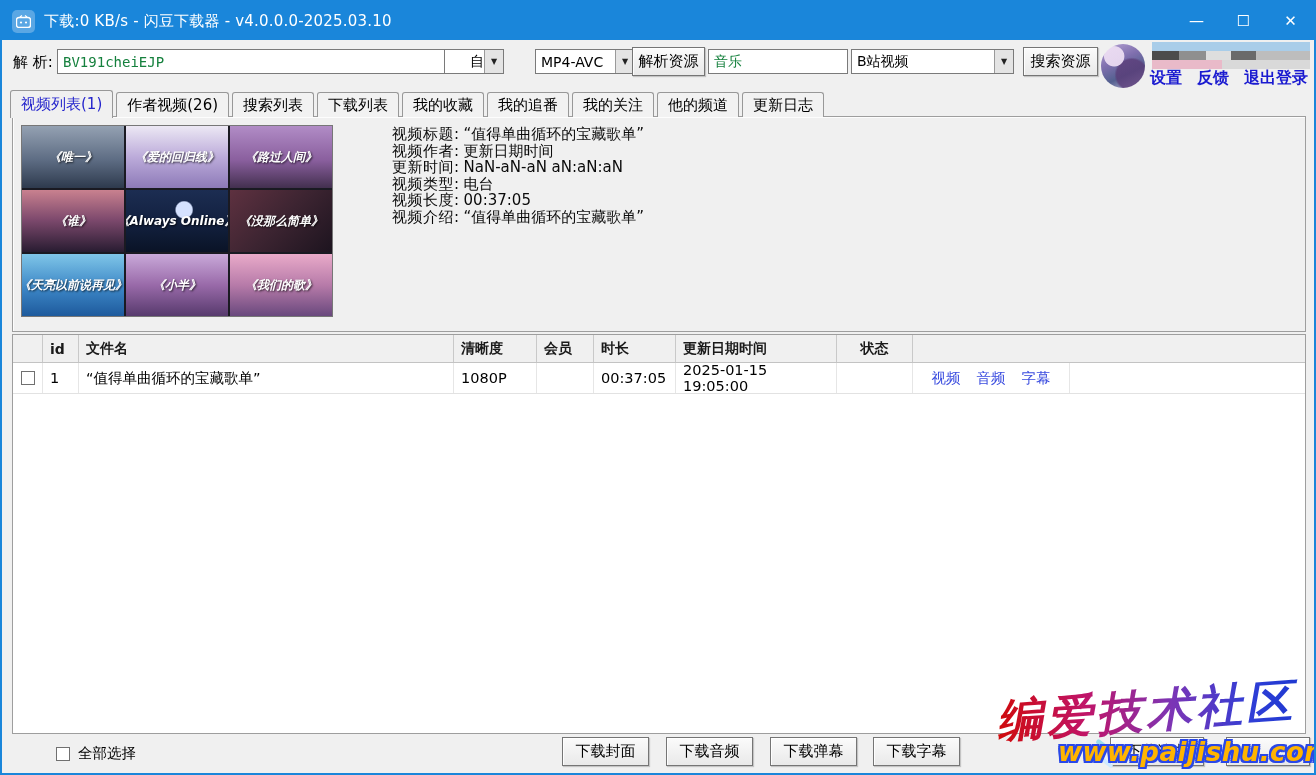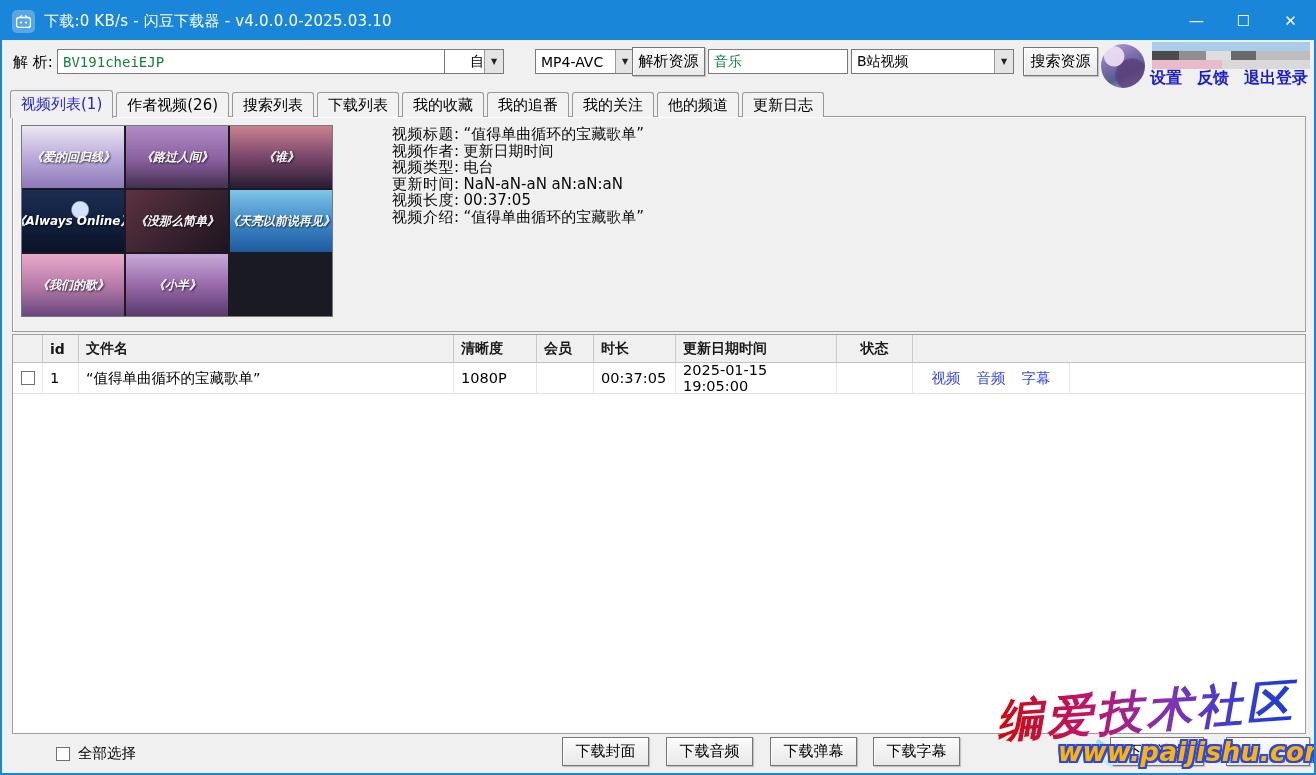--- a/index.html
+++ b/index.html
@@ -194,50 +194,53 @@
     <div class="tab">下载列表</div>
     <div class="tab">我的收藏</div>
     <div class="tab">我的追番</div>
     <div class="tab">我的关注</div>
     <div class="tab">他的频道</div>
     <div class="tab">更新日志</div>
   </div>
 
   <div class="info-panel">
     <div class="thumbs">
+      <div class="thumb t0">
+          <span>《唯一》</span>
+        </div>
       <div class="thumb t1">
           <span>《爱的回归线》</span>
         </div>
       <div class="thumb t2">
           <span>《路过人间》</span>
         </div>
       <div class="thumb t3">
           <span>《谁》</span>
         </div>
       <div class="thumb t4">
           <span>《Always Online》</span>
         </div>
       <div class="thumb t5">
           <span>《没那么简单》</span>
         </div>
       <div class="thumb t6">
           <span>《天亮以前说再见》</span>
         </div>
+      <div class="thumb t7">
+          <span>《小半》</span>
+        </div>
       <div class="thumb t8">
           <span>《我们的歌》</span>
-        </div>
-      <div class="thumb t7">
-          <span>《小半》</span>
         </div>
     </div>
     <div class="info-fields">
       <div class="info-line"><span class="ilab">视频标题:</span><span class="ival">“值得单曲循环的宝藏歌单”</span></div>
       <div class="info-line"><span class="ilab">视频作者:</span><span class="ival">更新日期时间</span></div>
+      <div class="info-line"><span class="ilab">更新时间:</span><span class="ival">NaN-aN-aN aN:aN:aN</span></div>
       <div class="info-line"><span class="ilab">视频类型:</span><span class="ival">电台</span></div>
-      <div class="info-line"><span class="ilab">更新时间:</span><span class="ival">NaN-aN-aN aN:aN:aN</span></div>
       <div class="info-line"><span class="ilab">视频长度:</span><span class="ival">00:37:05</span></div>
       <div class="info-line"><span class="ilab">视频介绍:</span><span class="ival">“值得单曲循环的宝藏歌单”</span></div>
     </div>
   </div>
 
   <div class="table-panel">
     <div class="grid-header">
       <div class="hc c0"></div>
       <div class="hc c1">id</div>
       <div class="hc c2">文件名</div>

